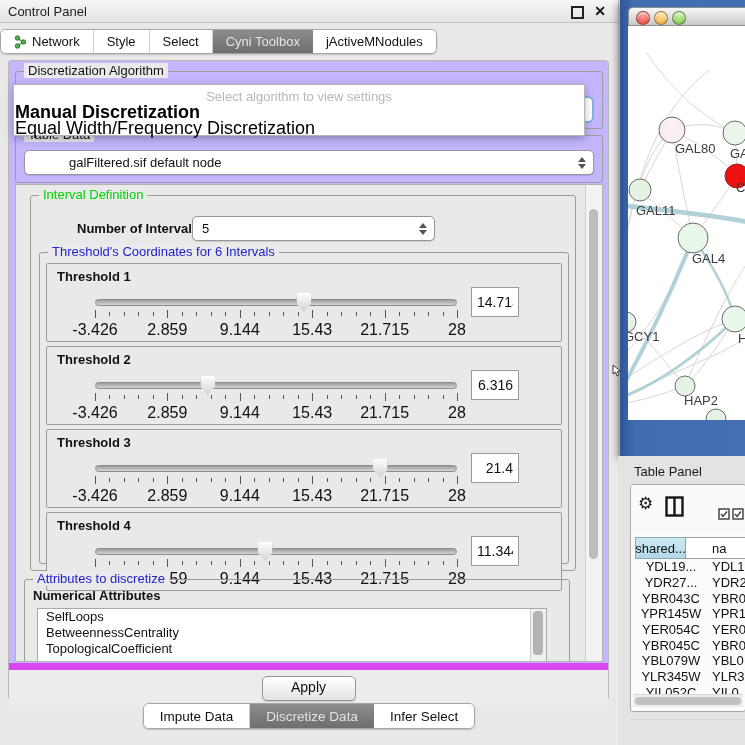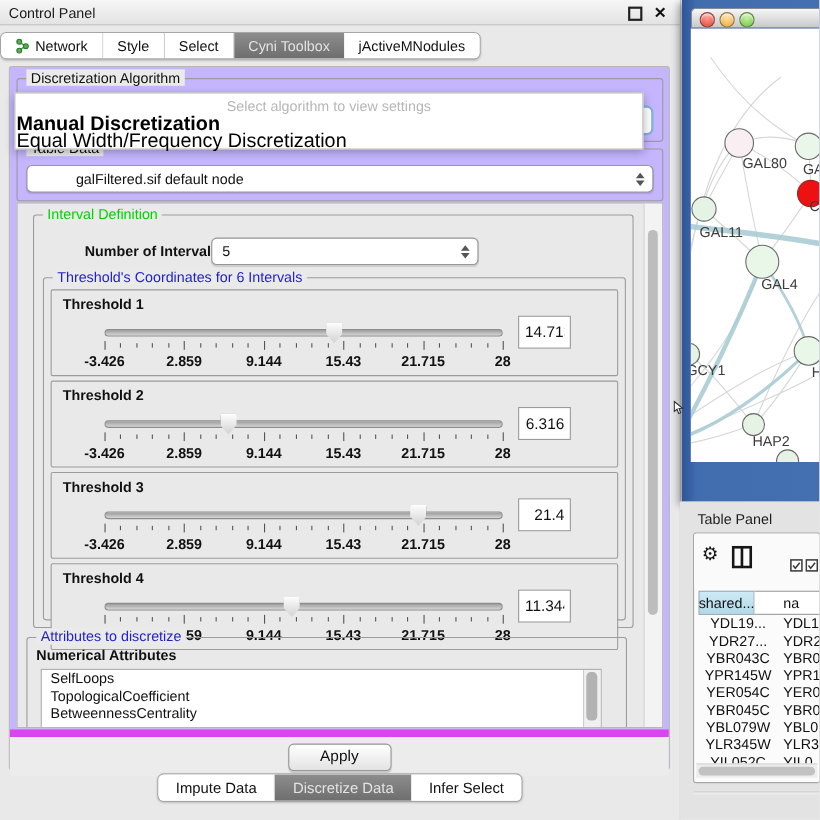--- a/index.html
+++ b/index.html
@@ -54,21 +54,21 @@
   .slider-zone{width:362px;position:relative;}
   .slider-track{position:relative;height:5px;margin-top:6px;background:linear-gradient(#9c9c9c,#d6d6d6);border:1px solid #8d8d8d;border-radius:4px;}
   .slider-thumb{position:absolute;top:-7px;width:15px;height:19px;transform:translateX(-50%);
      background:linear-gradient(#fefefe,#d2d2d2);
      clip-path:polygon(8% 0,92% 0,100% 12%,100% 55%,50% 100%,0 55%,0 12%);
      filter:drop-shadow(0 0 1px #777);}
   .ticks{position:relative;height:9px;margin-top:4px;}
   .tick{position:absolute;top:1px;width:1px;background:#555;}
   .tick.minor{height:4px;top:2px;}
   .tick.major{height:8px;top:0;}
-  .tick-labels{position:relative;height:13px;margin-top:2px;font-size:13px;font-weight:bold;color:#111;}
+  .tick-labels{position:relative;height:13px;margin-top:2px;font-size:16px;font-weight:normal;color:#111;}
   .tick-label{position:absolute;transform:translateX(-50%);white-space:nowrap;}
   .value-box{margin-left:14px;margin-top:-6px;width:48px;height:30px;border:1px solid #9a9a9a;background:#fff;font-family:"Liberation Sans",sans-serif;font-size:14px;text-align:right;padding:0 5px;box-sizing:border-box;color:#111;}
   
   .attributes-group{left:8px;top:394px;width:546px;height:86px;}
   .attr-title{position:absolute;left:8px;top:8px;font-weight:bold;font-size:13px;}
   .attr-list{position:absolute;left:12px;top:28px;width:508px;height:52px;background:#fff;border:1px solid #aaa;overflow:hidden;}
   .attr-item{font-size:13px;line-height:16px;padding-left:8px;color:#111;white-space:nowrap;}
   .attr-scroll{position:absolute;right:0;top:0;bottom:0;width:15px;background:#f0f0f0;border-left:1px solid #ccc;}
   .attr-scroll .thumb{position:absolute;left:2px;top:2px;width:10px;height:44px;background:#b3b3b3;border-radius:4px;}
   
@@ -393,22 +393,22 @@
         </div>
 
       </div>
 
       <div class="group attributes-group">
         <span class="legend blue">Attributes to discretize</span>
         <span class="attr-title">Numerical Attributes</span>
         <div class="attr-list" id="attr-list">
 
         <div class="attr-item">SelfLoops</div>
+            <div class="attr-item">BetweennessCentrality</div>
             <div class="attr-item">TopologicalCoefficient</div>
-            <div class="attr-item">BetweennessCentrality</div>
             <div class="attr-scroll">
               <div class="thumb"></div>
             </div>
           </div>
       </div>
 
       <div class="v-scrollbar">
           <div class="thumb"></div>
         </div>
     </div>

